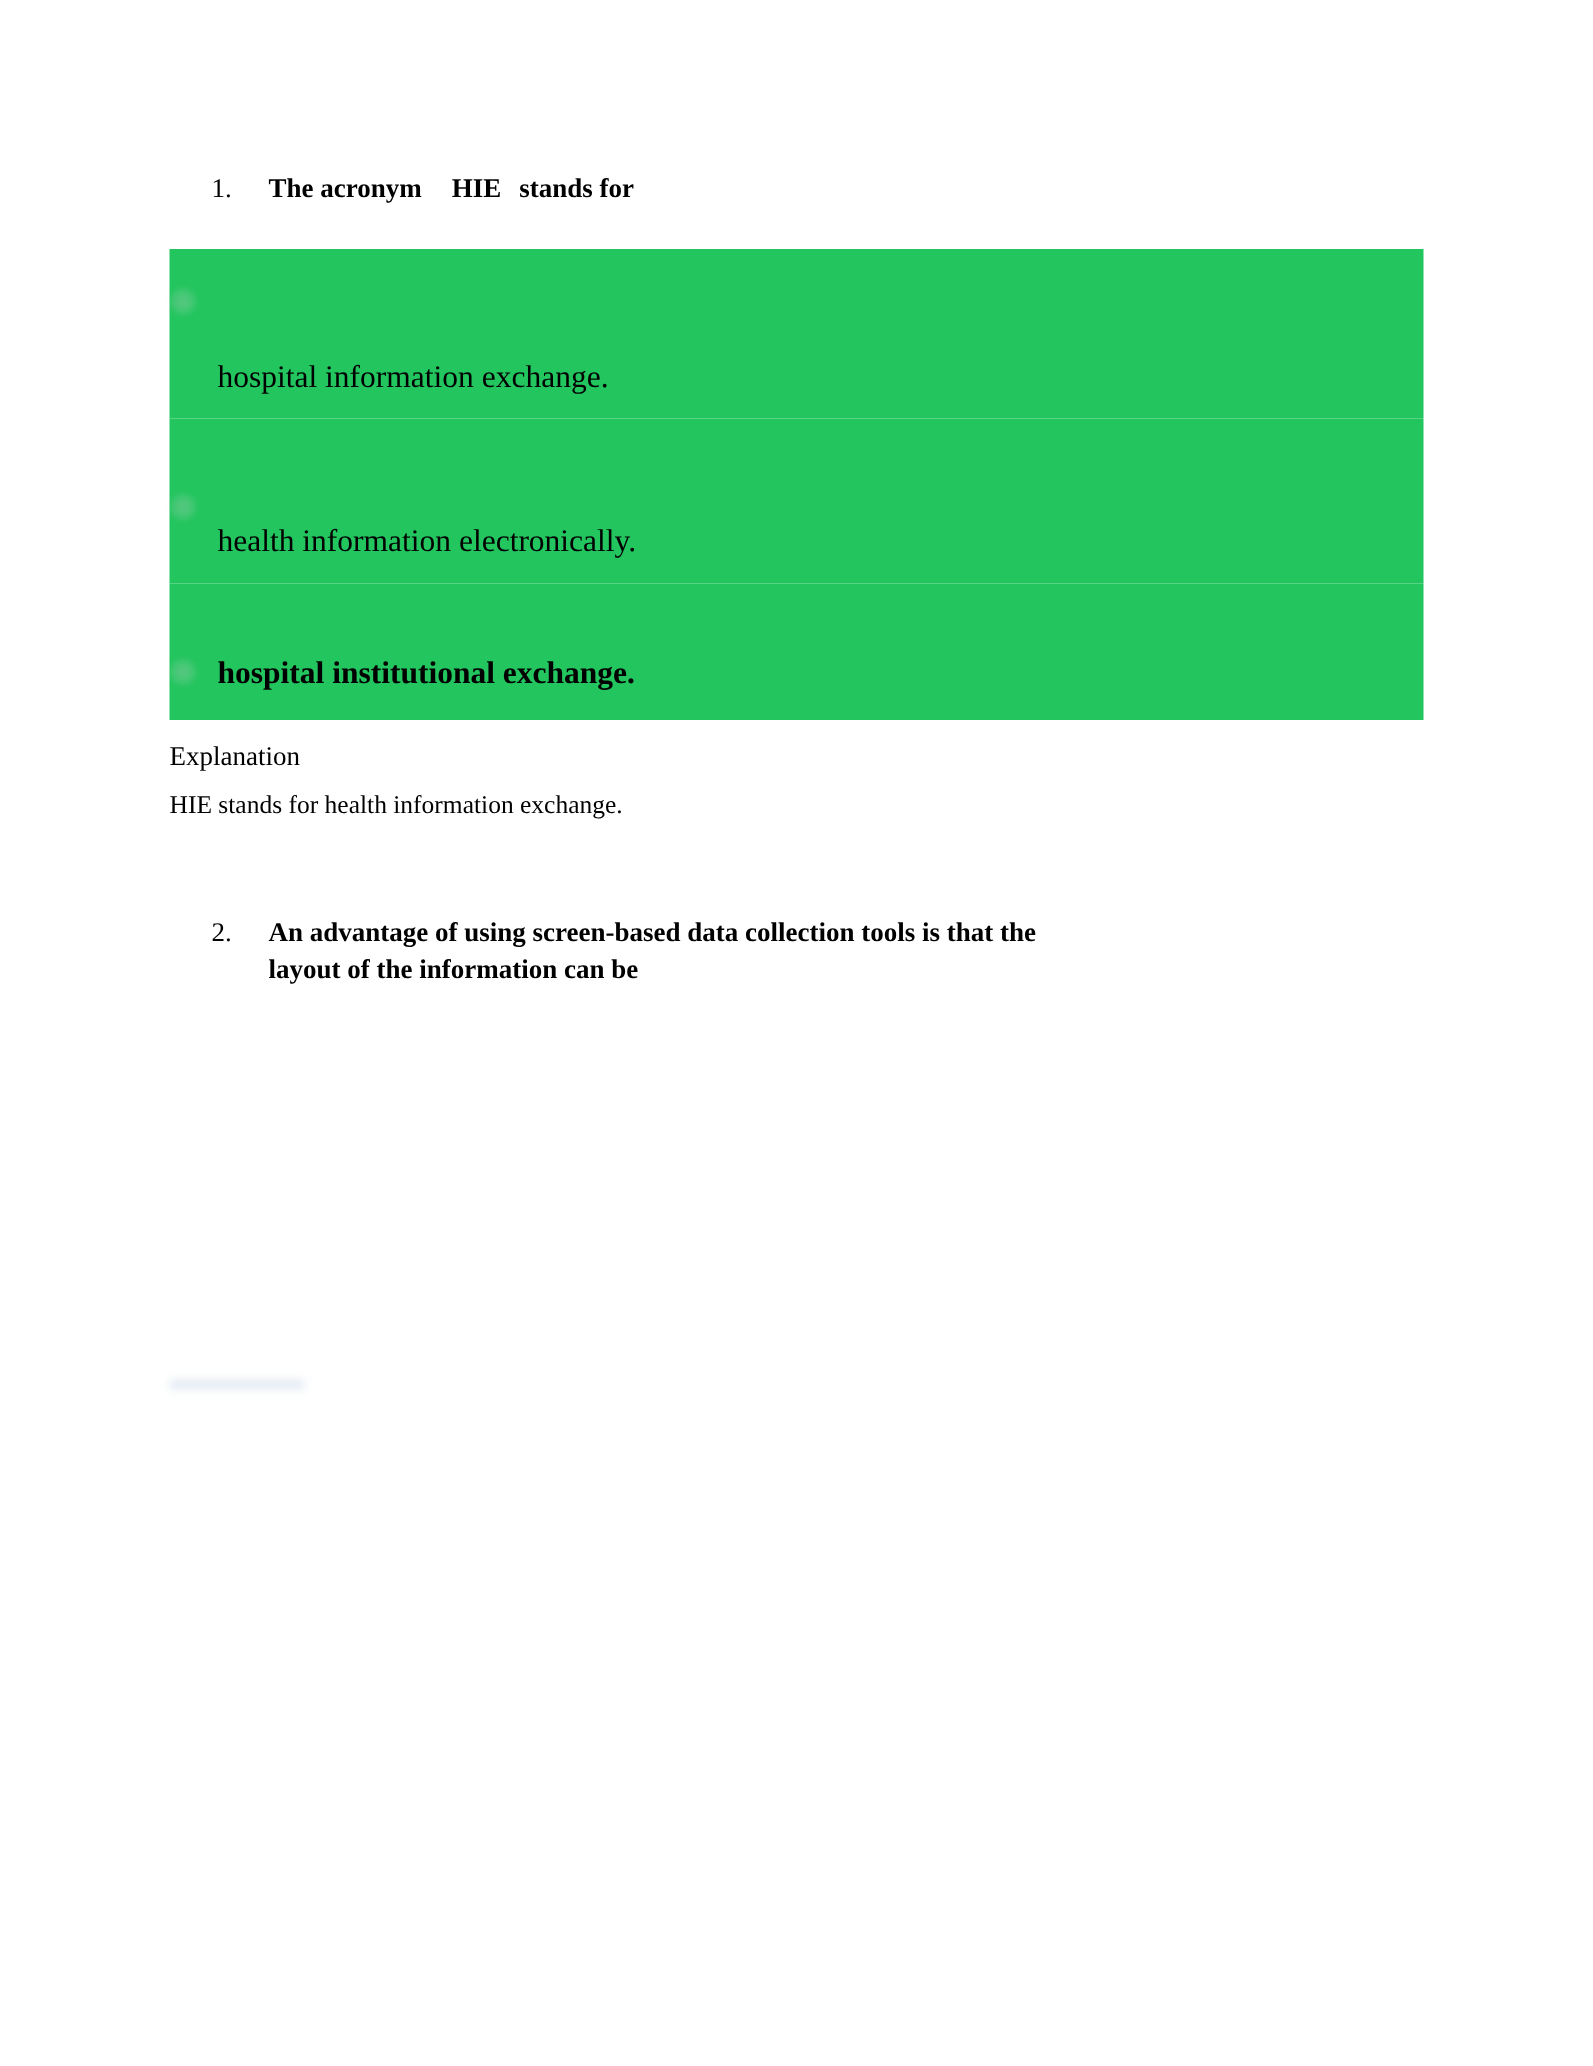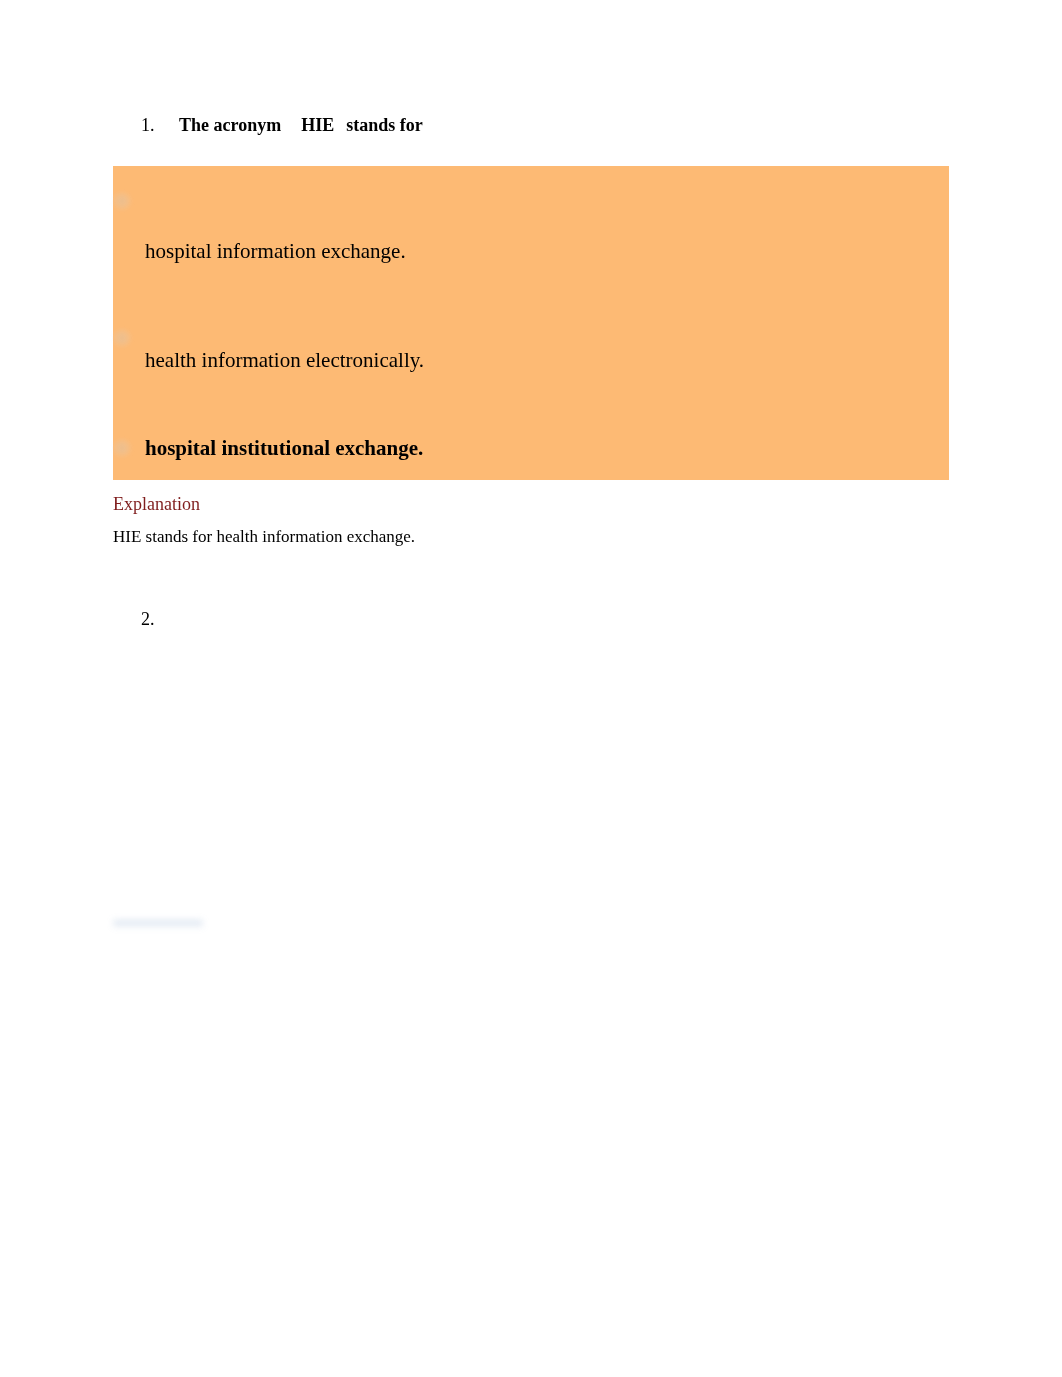--- a/index.html
+++ b/index.html
@@ -51,21 +51,21 @@
       display: flex;
       align-items: flex-start;
       padding: 0;
     }
     .option-correct {
       background: #f8faf6;
       padding-top: 36px;
       padding-bottom: 14px;
     }
     .option-normal {
-      background: #fdba74;
+      background: #22c55e;
       padding-top: 22px;
       padding-bottom: 14px;
     }
     .radio-blur {
       width: 18px;
       height: 18px;
       border-radius: 50%;
       background: radial-gradient(circle, rgba(200,200,200,0.35) 0%, rgba(220,220,220,0.15) 60%, rgba(255,255,255,0) 100%);
       filter: blur(2px);
       margin-right: 14px;
@@ -79,21 +79,21 @@
       font-size: 21px;
       line-height: 1.3;
     }
     .option-sub {
       margin-top: 50px;
     }
     .option-inline {
       margin-top: 0;
     }
     .explanation-heading {
-      color: #7f1d1d;
+      color: #000000;
       font-size: 18px;
       margin-top: 14px;
       margin-bottom: 10px;
     }
     .explanation-body {
       font-size: 17px;
       line-height: 1.4;
       margin-bottom: 60px;
     }
     .q2-text {
@@ -145,17 +145,18 @@
       <div class="option-text option-inline">hospital institutional exchange.</div>
     </div>
 
   </div>
 
   <div class="explanation-heading">Explanation</div>
   <div class="explanation-body">HIE stands for health information exchange.</div>
 
   <div class="question-line" style="margin-top:24px;">
     <span class="question-number">2.</span>
+    <span class="question-text q2-text">An advantage of using screen-based data collection tools is that the layout of the information can be</span>
   </div>
 
 </div>
 
 <div class="blur-line"></div>
 
 </body></html>

